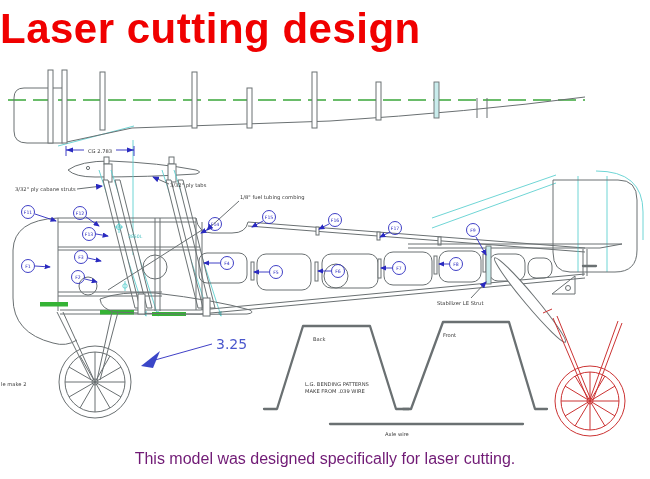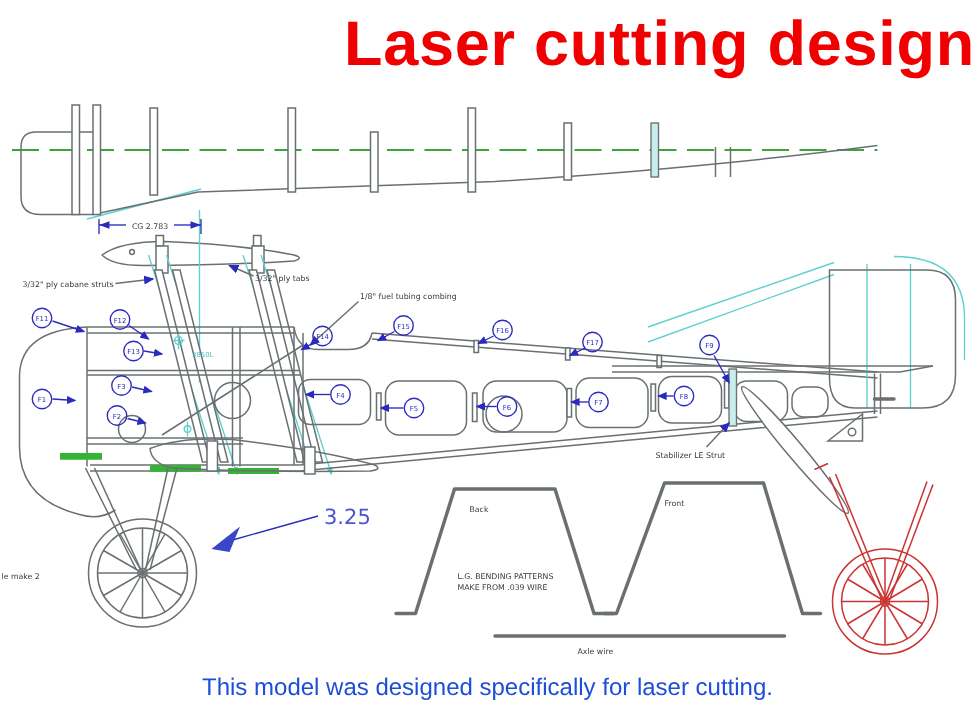--- a/index.html
+++ b/index.html
@@ -1,21 +1,21 @@
 <!DOCTYPE html>
 <html><head>
 <meta charset="utf-8">
 <style>
   html,body{margin:0;padding:0;background:#fff;}
   .page{position:relative;width:650px;height:479px;background:#fff;overflow:hidden;
         font-family:"Liberation Sans",sans-serif;}
-  .title{margin:0;height:58px;line-height:58px;text-align:right;
+  .title{margin:0;height:58px;line-height:58px;text-align:left;
          font-size:42px;font-weight:800;letter-spacing:0.5px;color:#f00000;}
   .caption{position:absolute;left:0;top:450px;width:650px;text-align:center;
-           font-size:16px;color:#1d4ed8;}
+           font-size:16px;color:#701a75;}
   svg{display:block;}
   .ln{stroke:#6a7072;fill:none;stroke-width:1;}
   .lnw{stroke:#6a7072;fill:#fff;stroke-width:1;}
   .thk{stroke:#6a7072;fill:none;stroke-width:2.3;stroke-linejoin:round;stroke-linecap:round;}
   .grnln{stroke:#3aa63a;fill:none;stroke-width:1.3;stroke-dasharray:18 7;}
   .grn{fill:#35b335;stroke:none;}
   .cy{stroke:#5fd0d0;fill:none;stroke-width:0.9;}
   .cyf{fill:#c9ecec;stroke:#6a7072;stroke-width:0.9;}
   .red{stroke:#cc3333;fill:none;stroke-width:1;}
   .blu{stroke:#2a2ac0;fill:none;stroke-width:0.9;}

